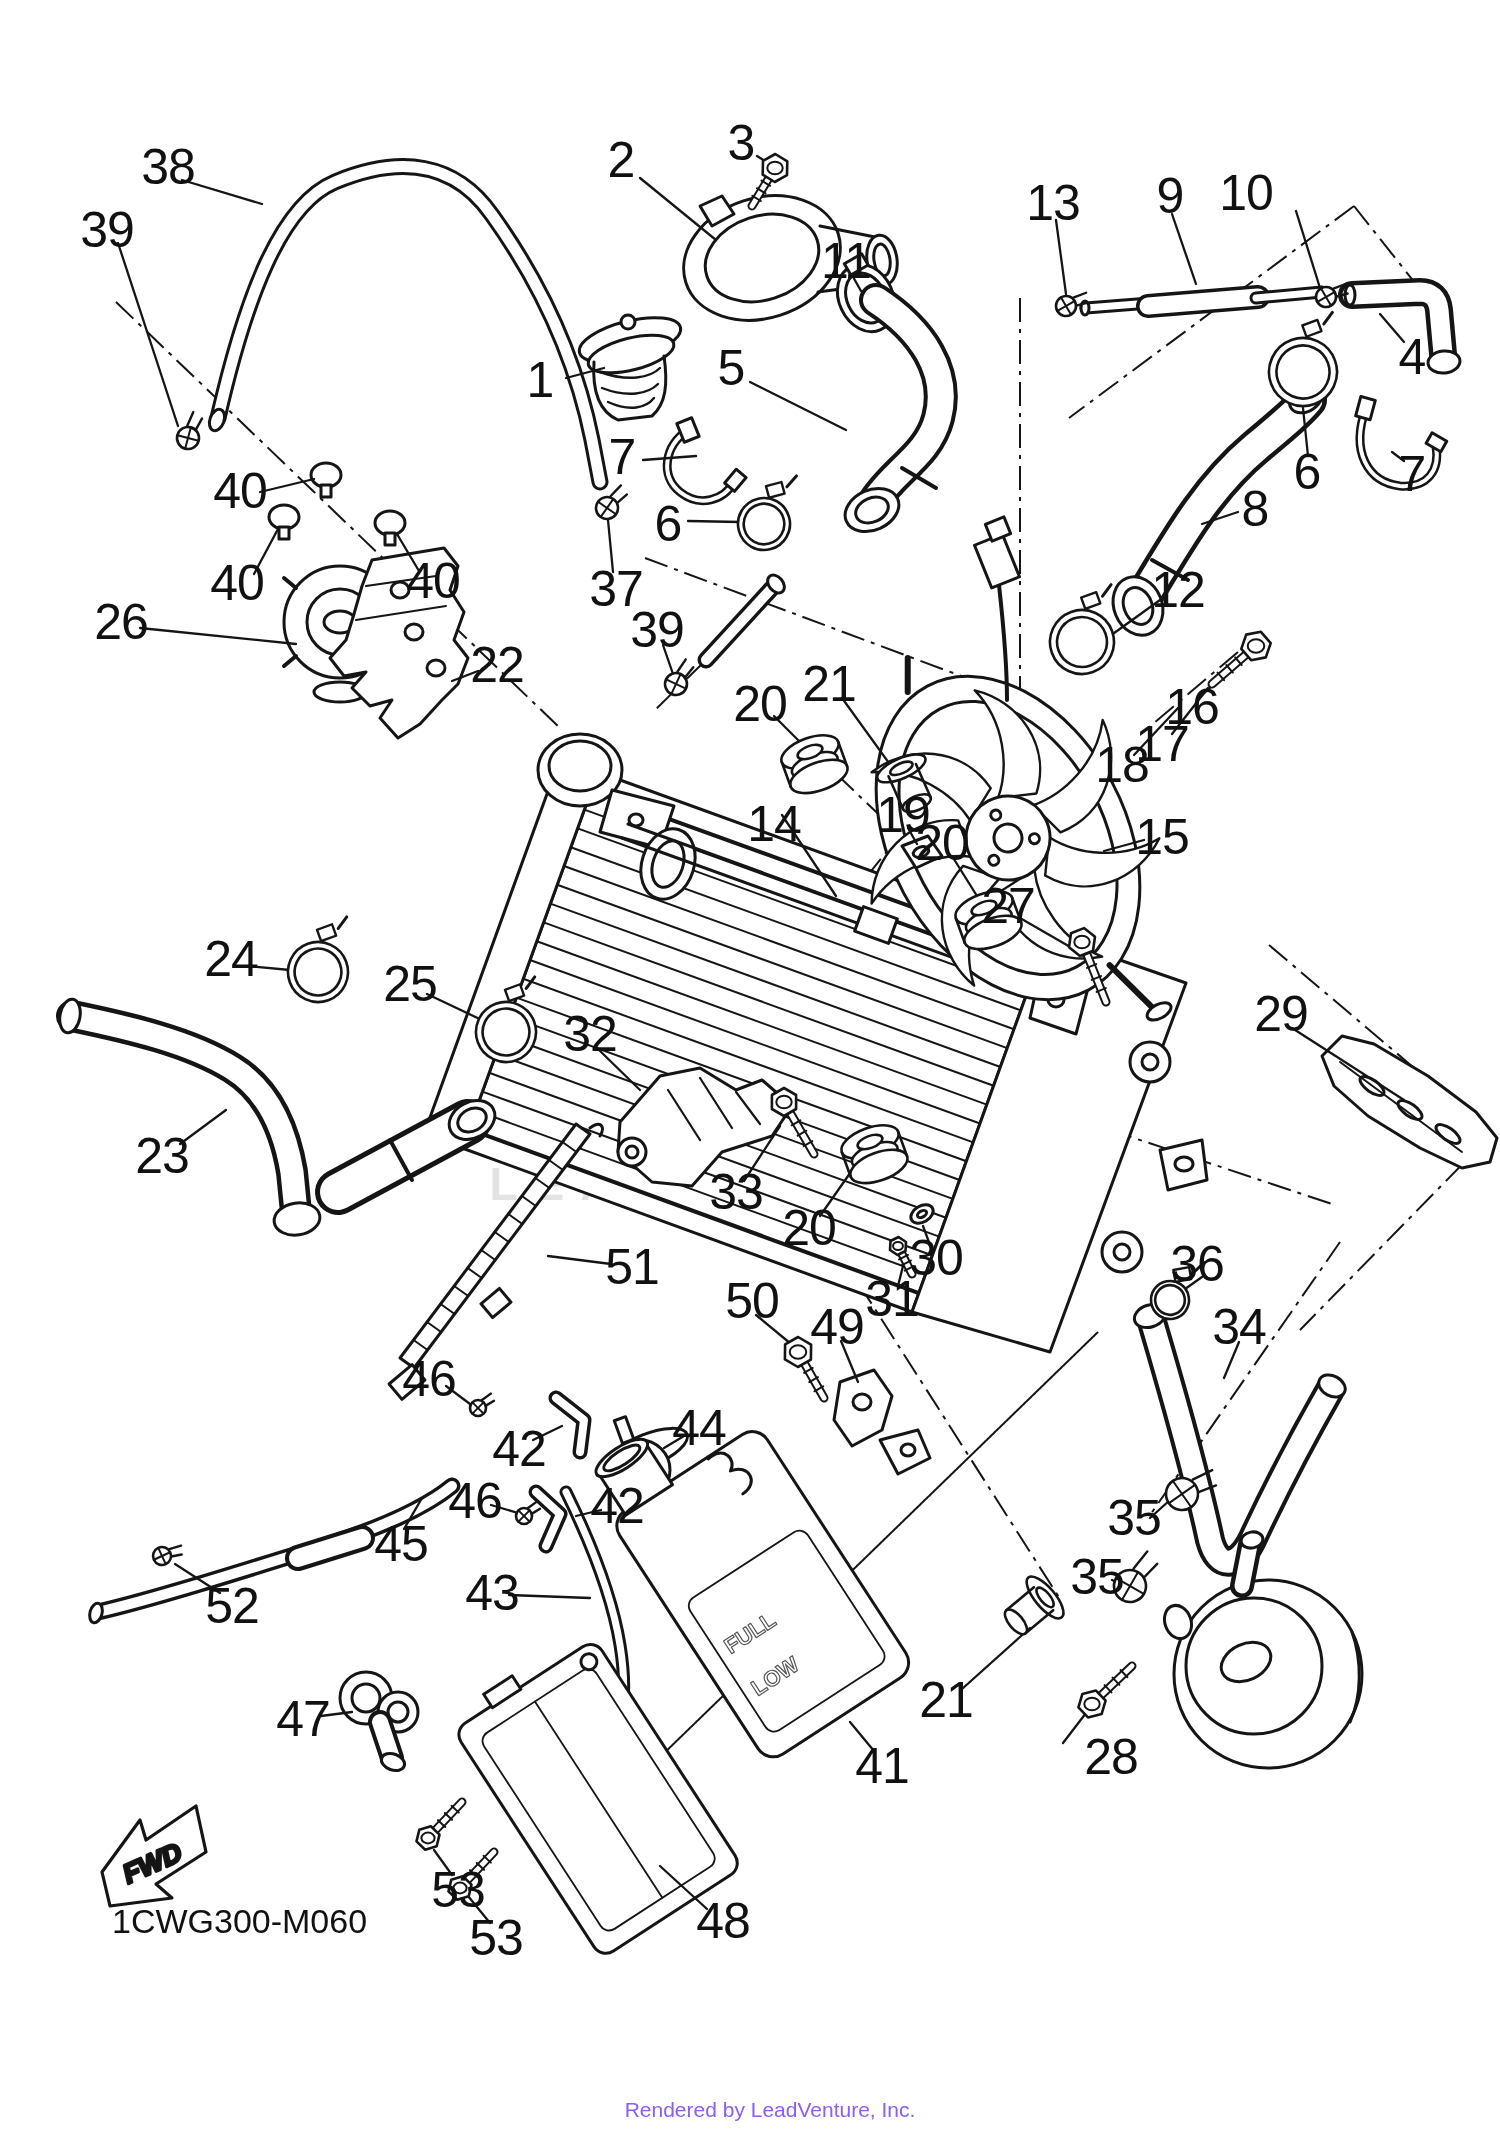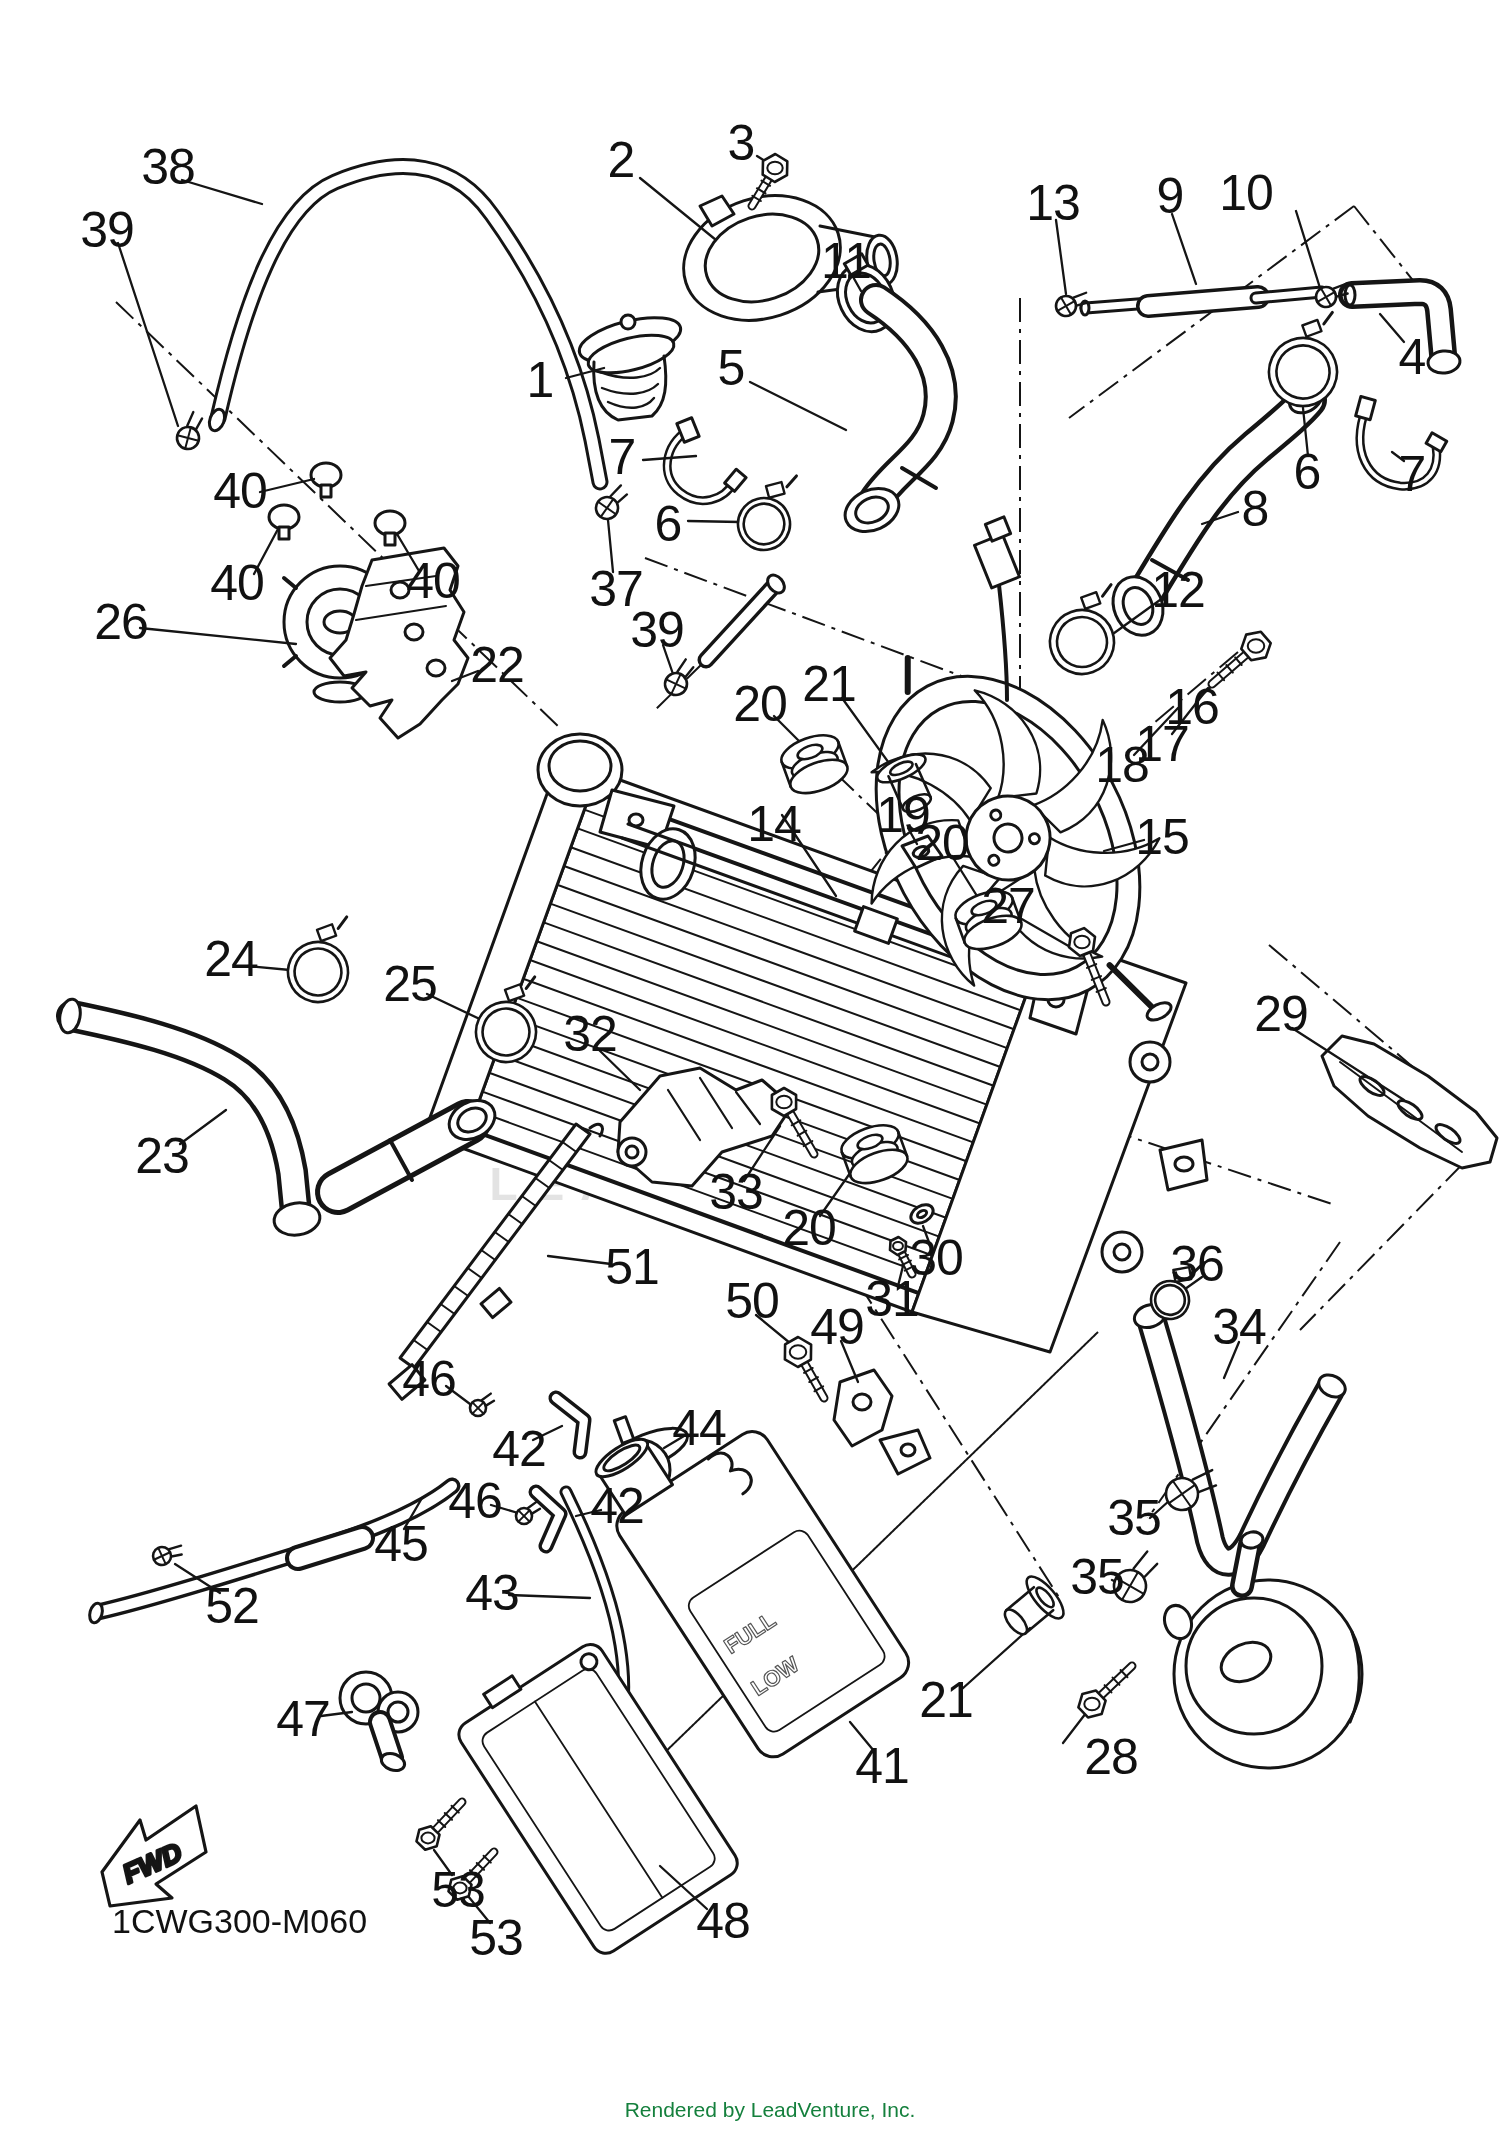--- a/index.html
+++ b/index.html
@@ -5,21 +5,21 @@
   html,body{margin:0;padding:0;background:#fff;}
   .stage{position:relative;width:1500px;height:2134px;background:#fff;overflow:hidden;
          font-family:"Liberation Sans",sans-serif;}
   .stage svg{position:absolute;left:0;top:0;}
   .callout{position:absolute;transform:translate(-50%,-50%);font-size:50px;color:#111;
            font-family:"Liberation Sans",sans-serif;letter-spacing:-1px;white-space:nowrap;}
   .partcode{position:absolute;left:112px;top:1902px;font-size:34px;color:#111;}
   .copyright{position:absolute;left:58px;top:2062px;width:1442px;font-size:48px;color:#000;
              white-space:nowrap;z-index:3;}
   .renderedby{position:absolute;left:600px;top:2098px;width:340px;text-align:center;
-              font-size:21px;color:#15803d;z-index:2;}
+              font-size:21px;color:#8b5cf6;z-index:2;}
   .wm-text{font-size:46px;font-weight:bold;letter-spacing:16px;fill:#e3e3e3;}
   .tanktext{font-size:22px;font-weight:bold;fill:#fff;stroke:#555;stroke-width:1.2px;}
   .fwdtext{font-size:27px;font-weight:bold;font-style:italic;fill:#111;}
 </style>
 </head>
 <body>
 
 <div class="stage">
 
 <svg width="1500" height="2134" viewBox="0 0 1500 2134">

